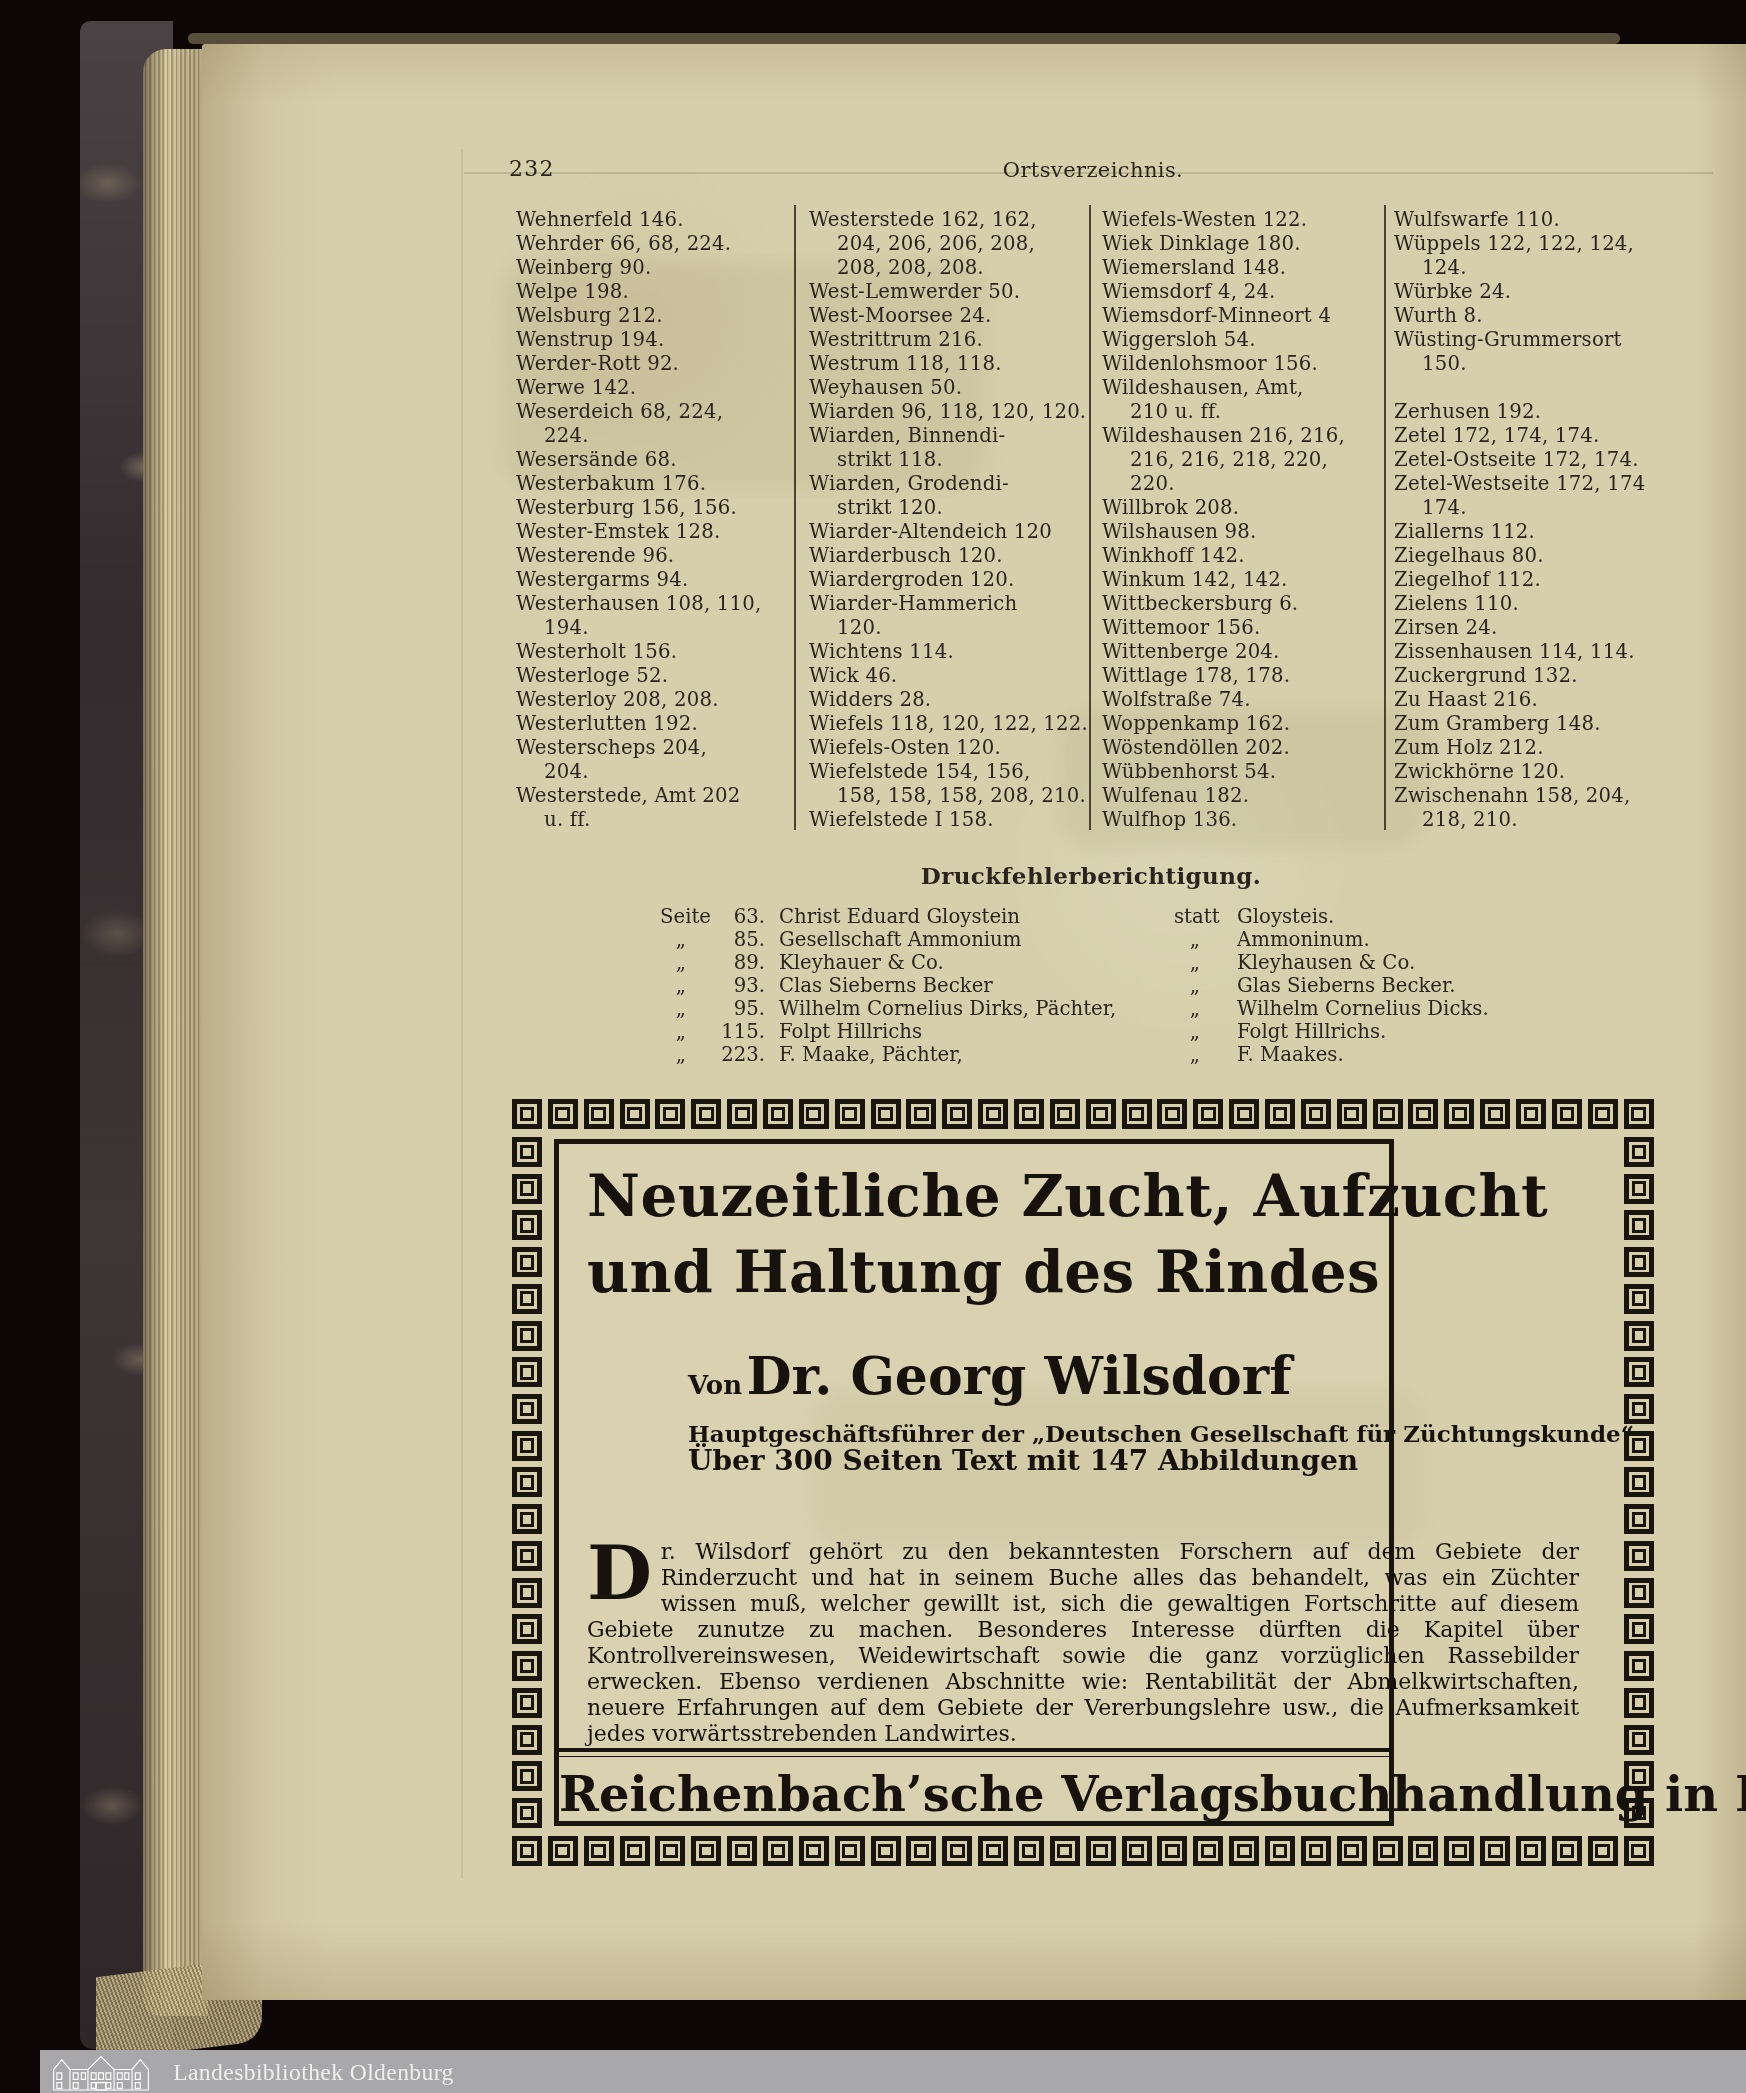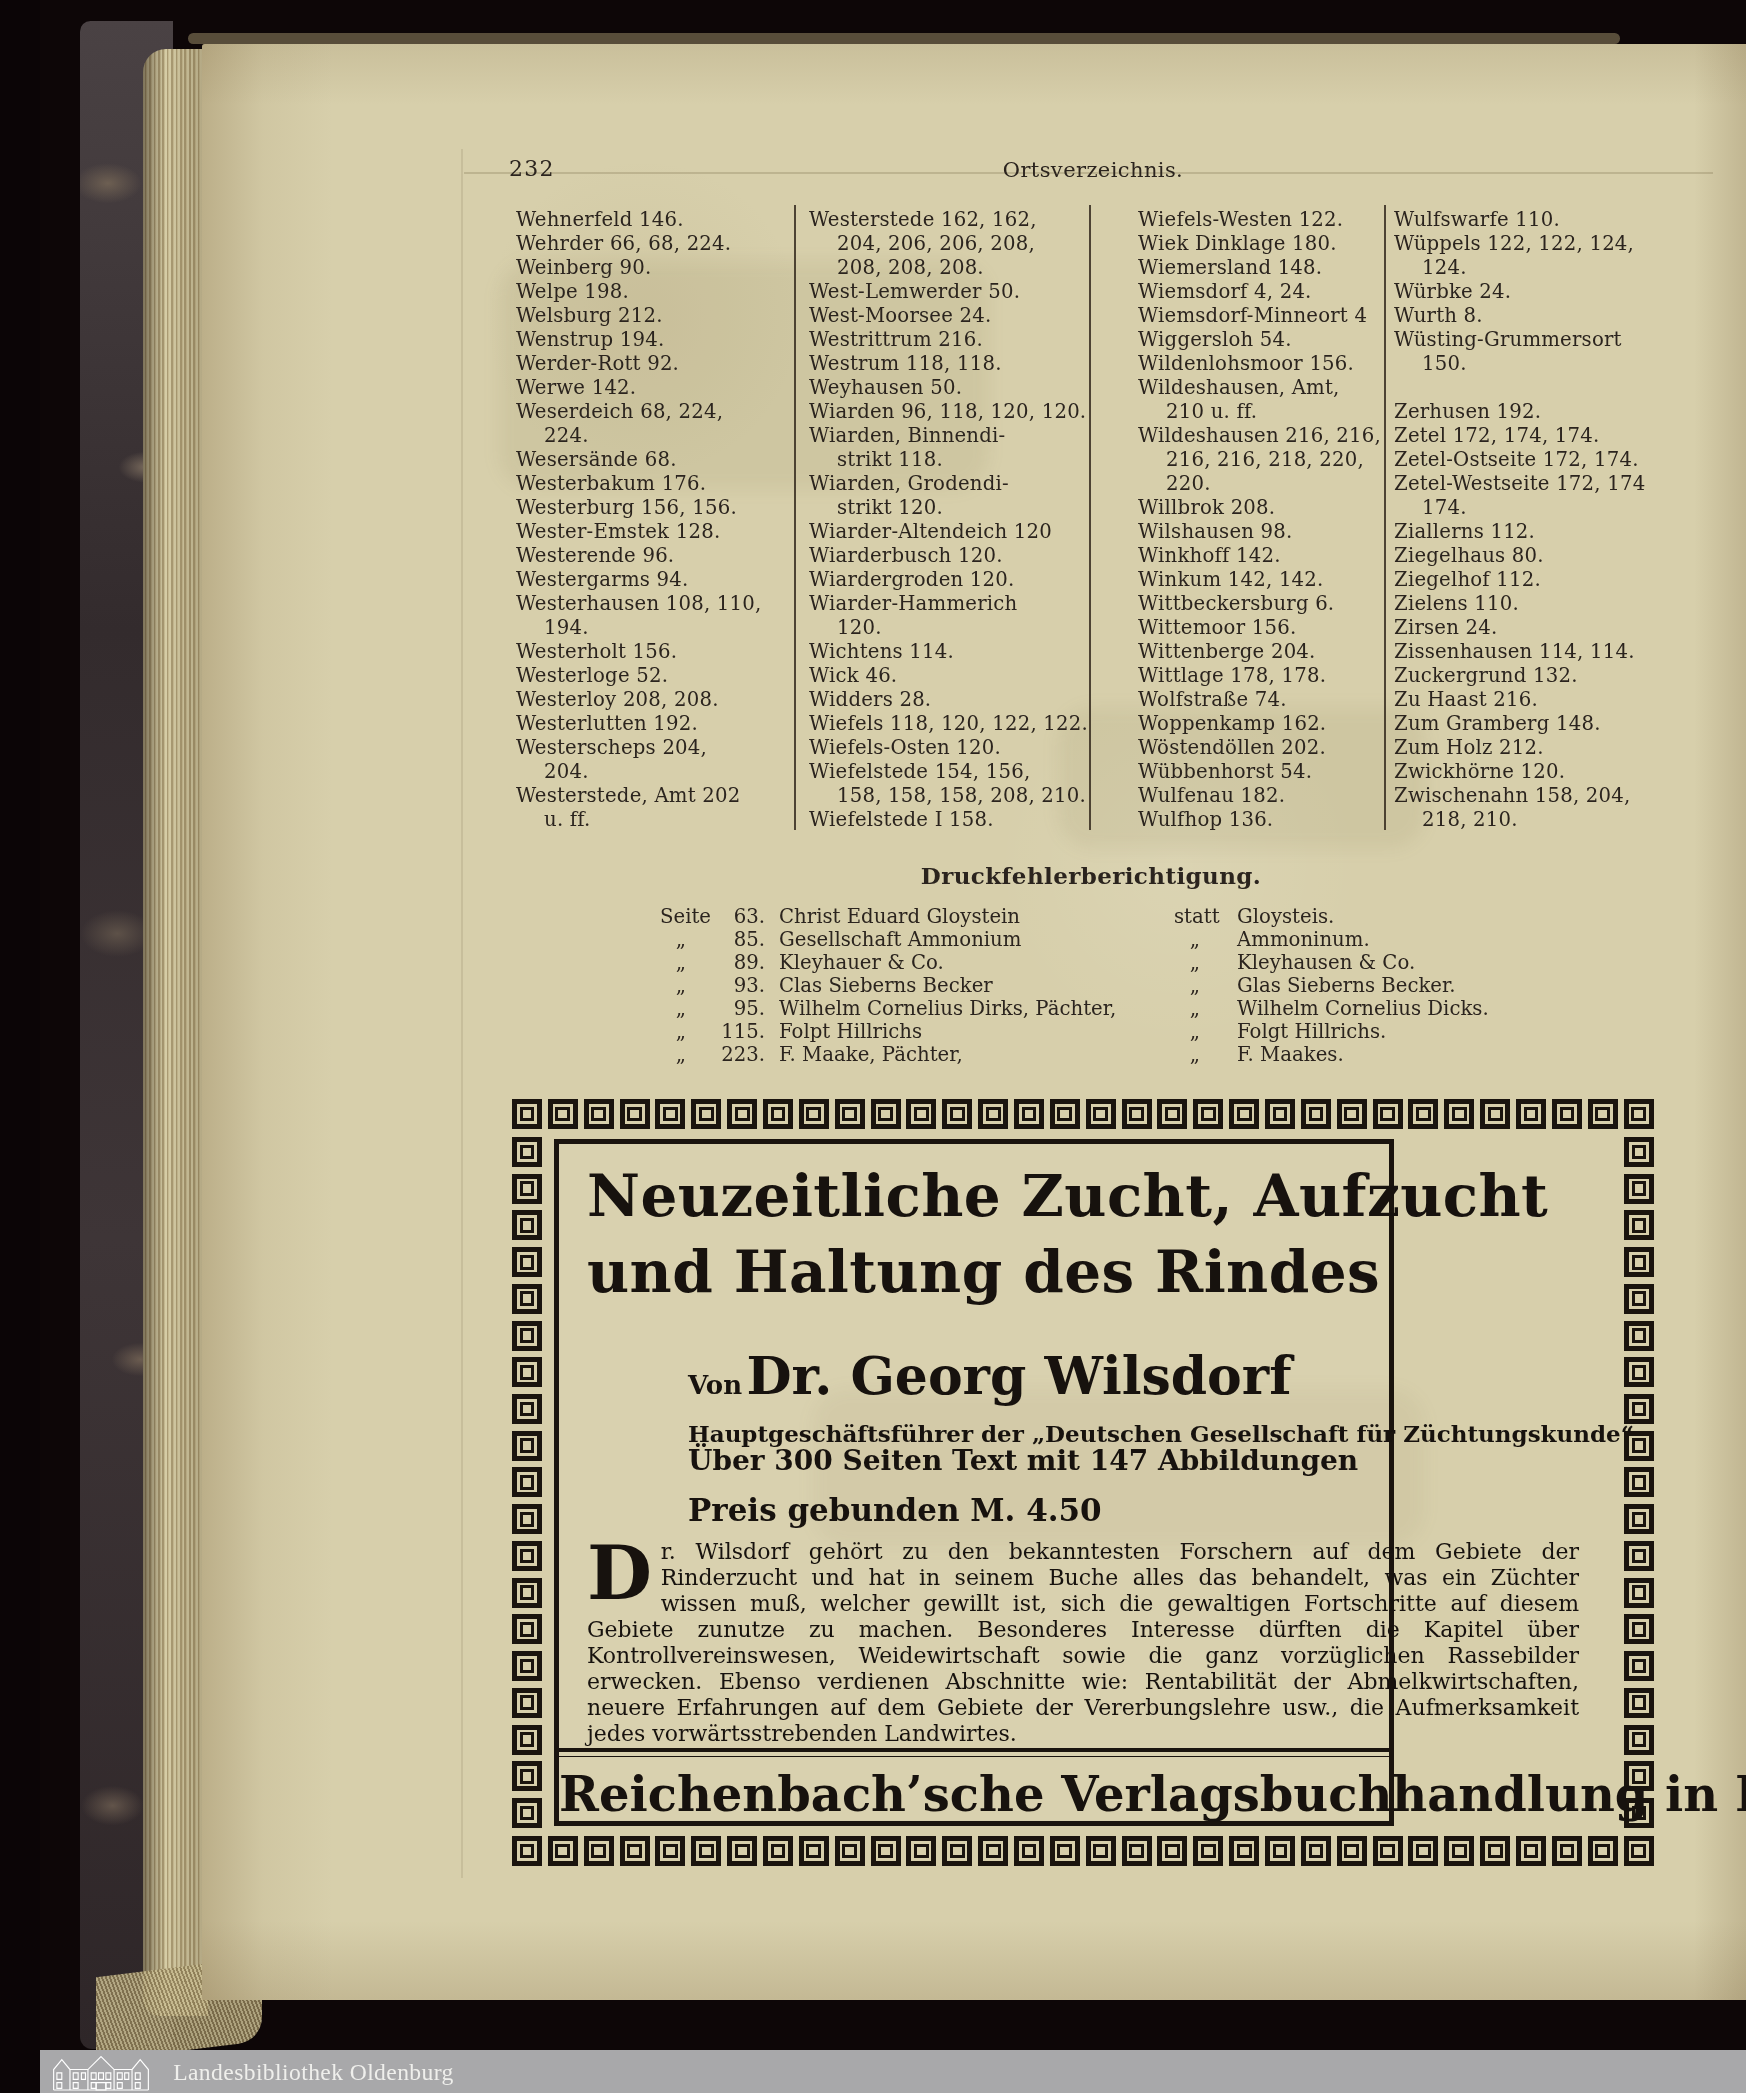--- a/index.html
+++ b/index.html
@@ -170,21 +170,21 @@
           <div class="cont">120.</div>
           <div>Wichtens 114.</div>
           <div>Wick 46.</div>
           <div>Widders 28.</div>
           <div>Wiefels 118, 120, 122, 122.</div>
           <div>Wiefels-Osten 120.</div>
           <div>Wiefelstede 154, 156,</div>
           <div class="cont">158, 158, 158, 208, 210.</div>
           <div>Wiefelstede I 158.</div>
         </div>
-      <div class="col" style="left:936px">
+      <div class="col" style="left:900px">
           <div>Wiefels-Westen 122.</div>
           <div>Wiek Dinklage 180.</div>
           <div>Wiemersland 148.</div>
           <div>Wiemsdorf 4, 24.</div>
           <div>Wiemsdorf-Minneort 4</div>
           <div>Wiggersloh 54.</div>
           <div>Wildenlohsmoor 156.</div>
           <div>Wildeshausen, Amt,</div>
           <div class="cont">210 u. ff.</div>
           <div>Wildeshausen 216, 216,</div>
@@ -421,21 +421,20 @@
 
       <div class="ad-box">
         <div class="ad-title t1">Neuzeitliche Zucht, Aufzucht</div>
         <div class="ad-title t2">und Haltung des Rindes</div>
         <div class="ad-byline">
           <span class="von">Von</span>
           <span class="author">Dr. Georg Wilsdorf</span>
         </div>
         <div class="ad-role">Hauptgeschäftsführer der „Deutschen Gesellschaft für Züchtungskunde“</div>
         <div class="ad-details">Über 300 Seiten Text mit 147 Abbildungen</div>
-        <div class="ad-price">Preis gebunden M. 4.50</div>
         <div class="ad-body">
           <span class="dropcap">D</span><span>r. Wilsdorf gehört zu den bekanntesten Forschern auf dem Gebiete der Rinderzucht und hat in seinem Buche alles das behandelt, was ein Züchter wissen muß, welcher gewillt ist, sich die gewaltigen Fortschritte auf diesem Gebiete zunutze zu machen. Besonderes Interesse dürften die Kapitel über Kontrollvereinswesen, Weidewirtschaft sowie die ganz vorzüglichen Rassebilder erwecken. Ebenso verdienen Abschnitte wie: Rentabilität der Abmelkwirtschaften, neuere Erfahrungen auf dem Gebiete der Vererbungslehre usw., die Aufmerksamkeit jedes vorwärtsstrebenden Landwirtes.</span>
         </div>
         <div class="ad-divider"></div>
         <div class="ad-publisher">Reichenbach’sche Verlagsbuchhandlung in Leipzig</div>
       </div>
     </div>
   </div>
 
   <div class="graybar">

